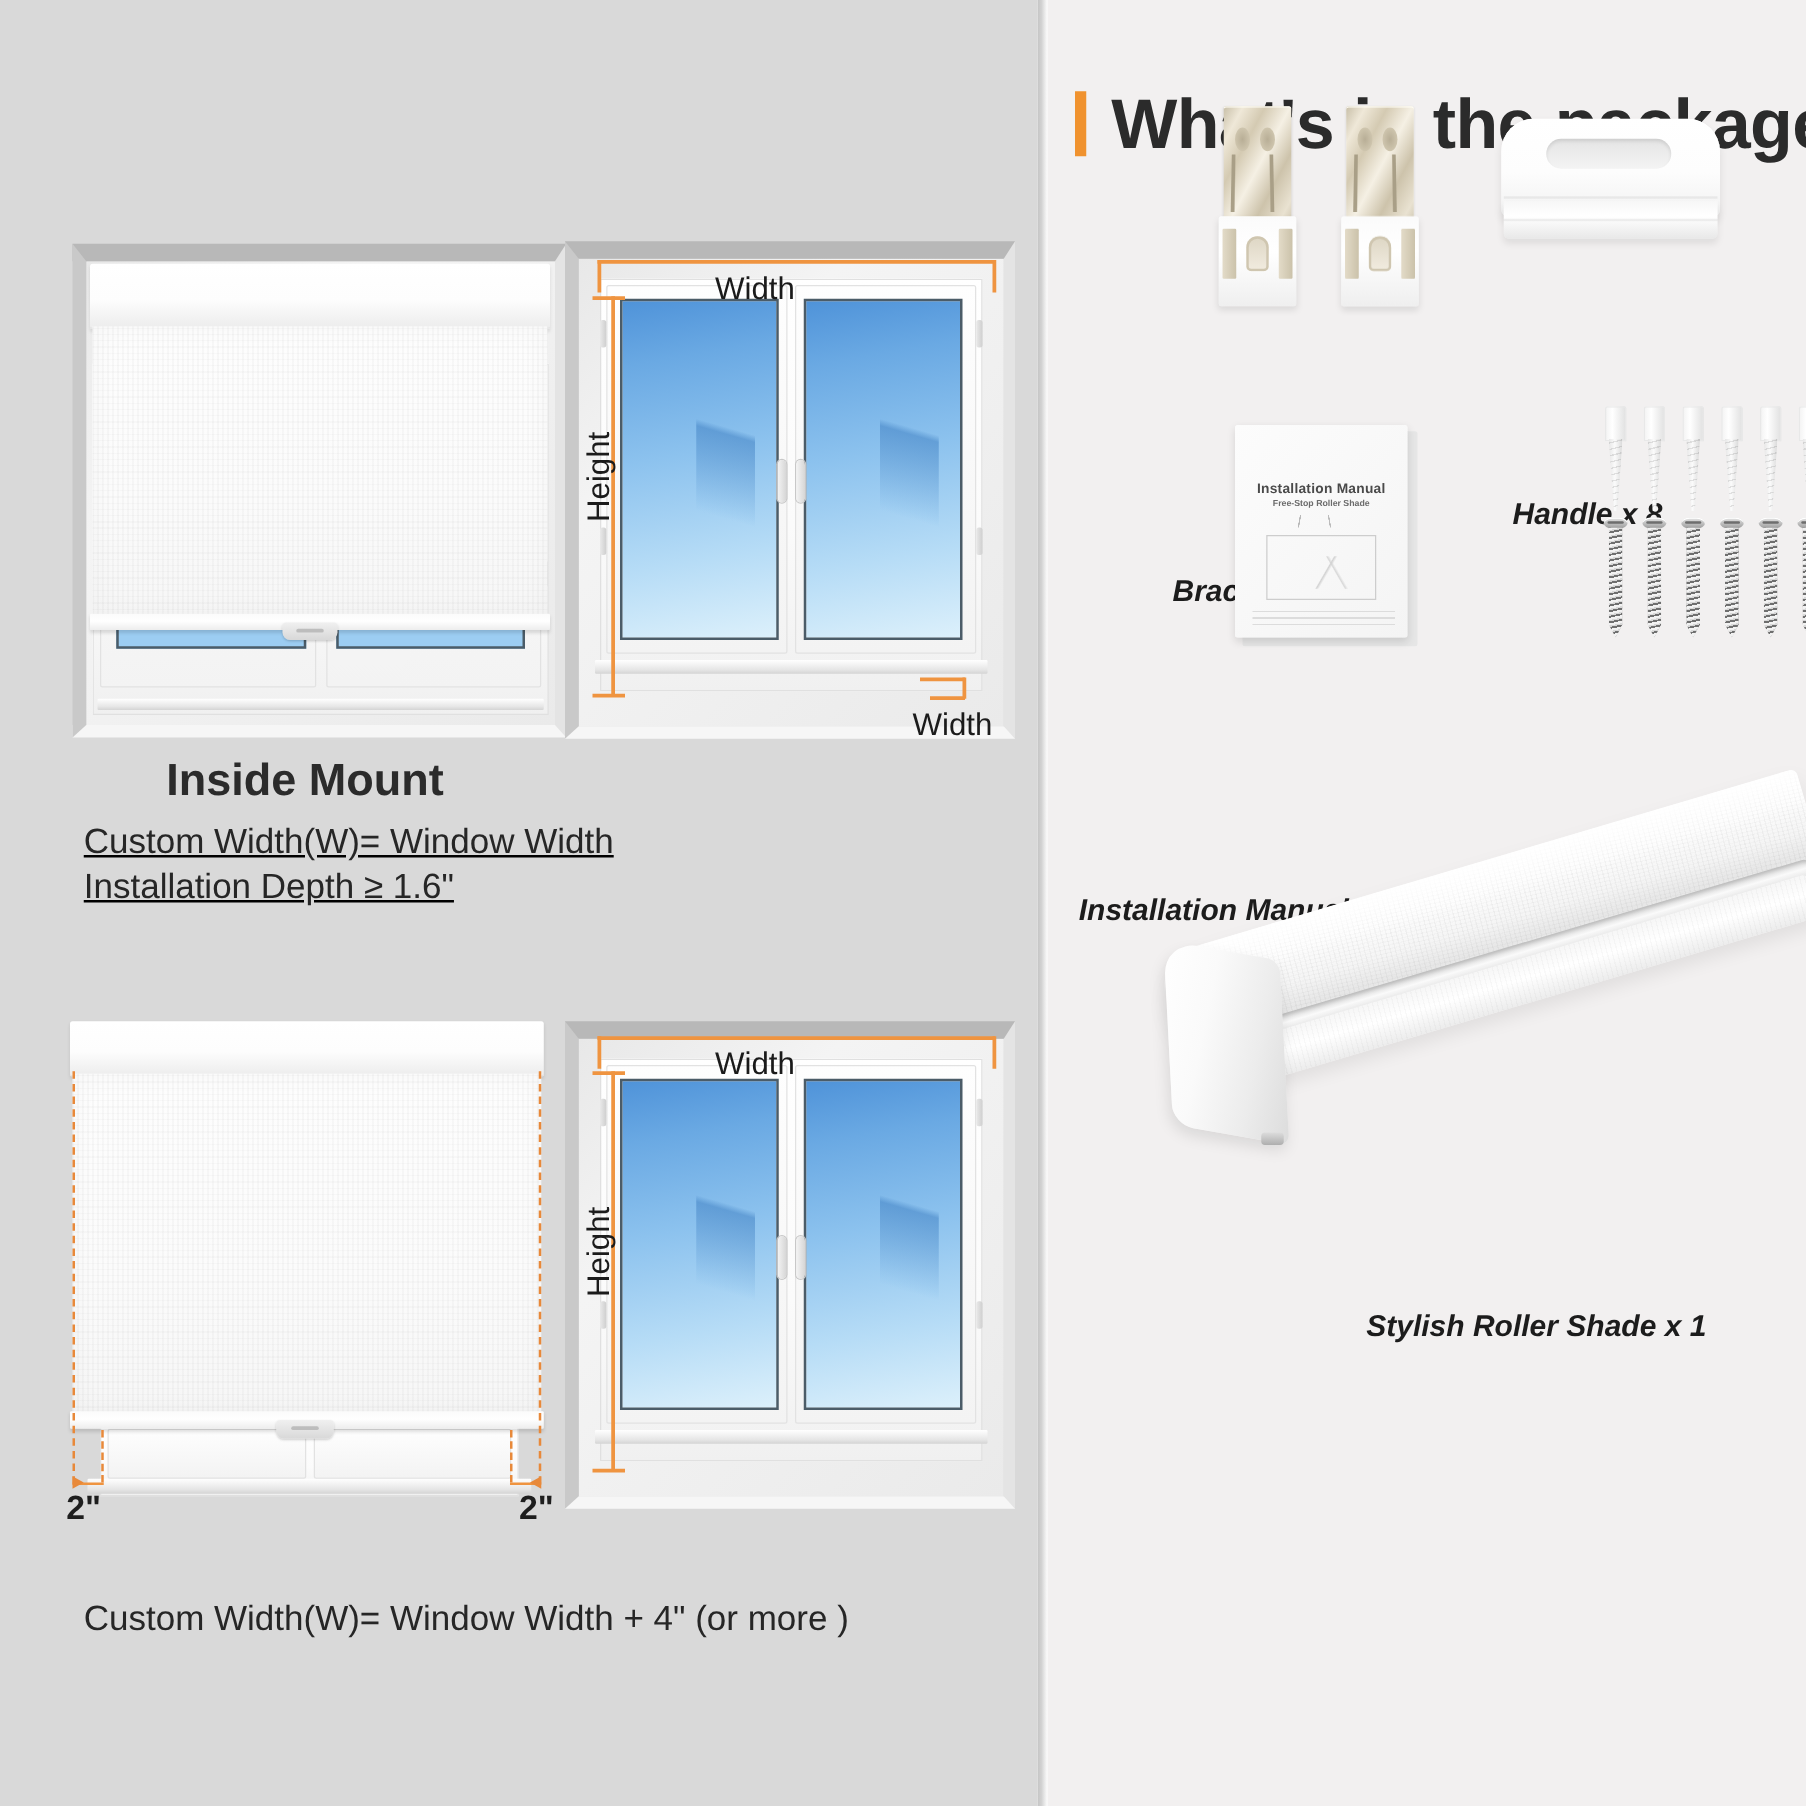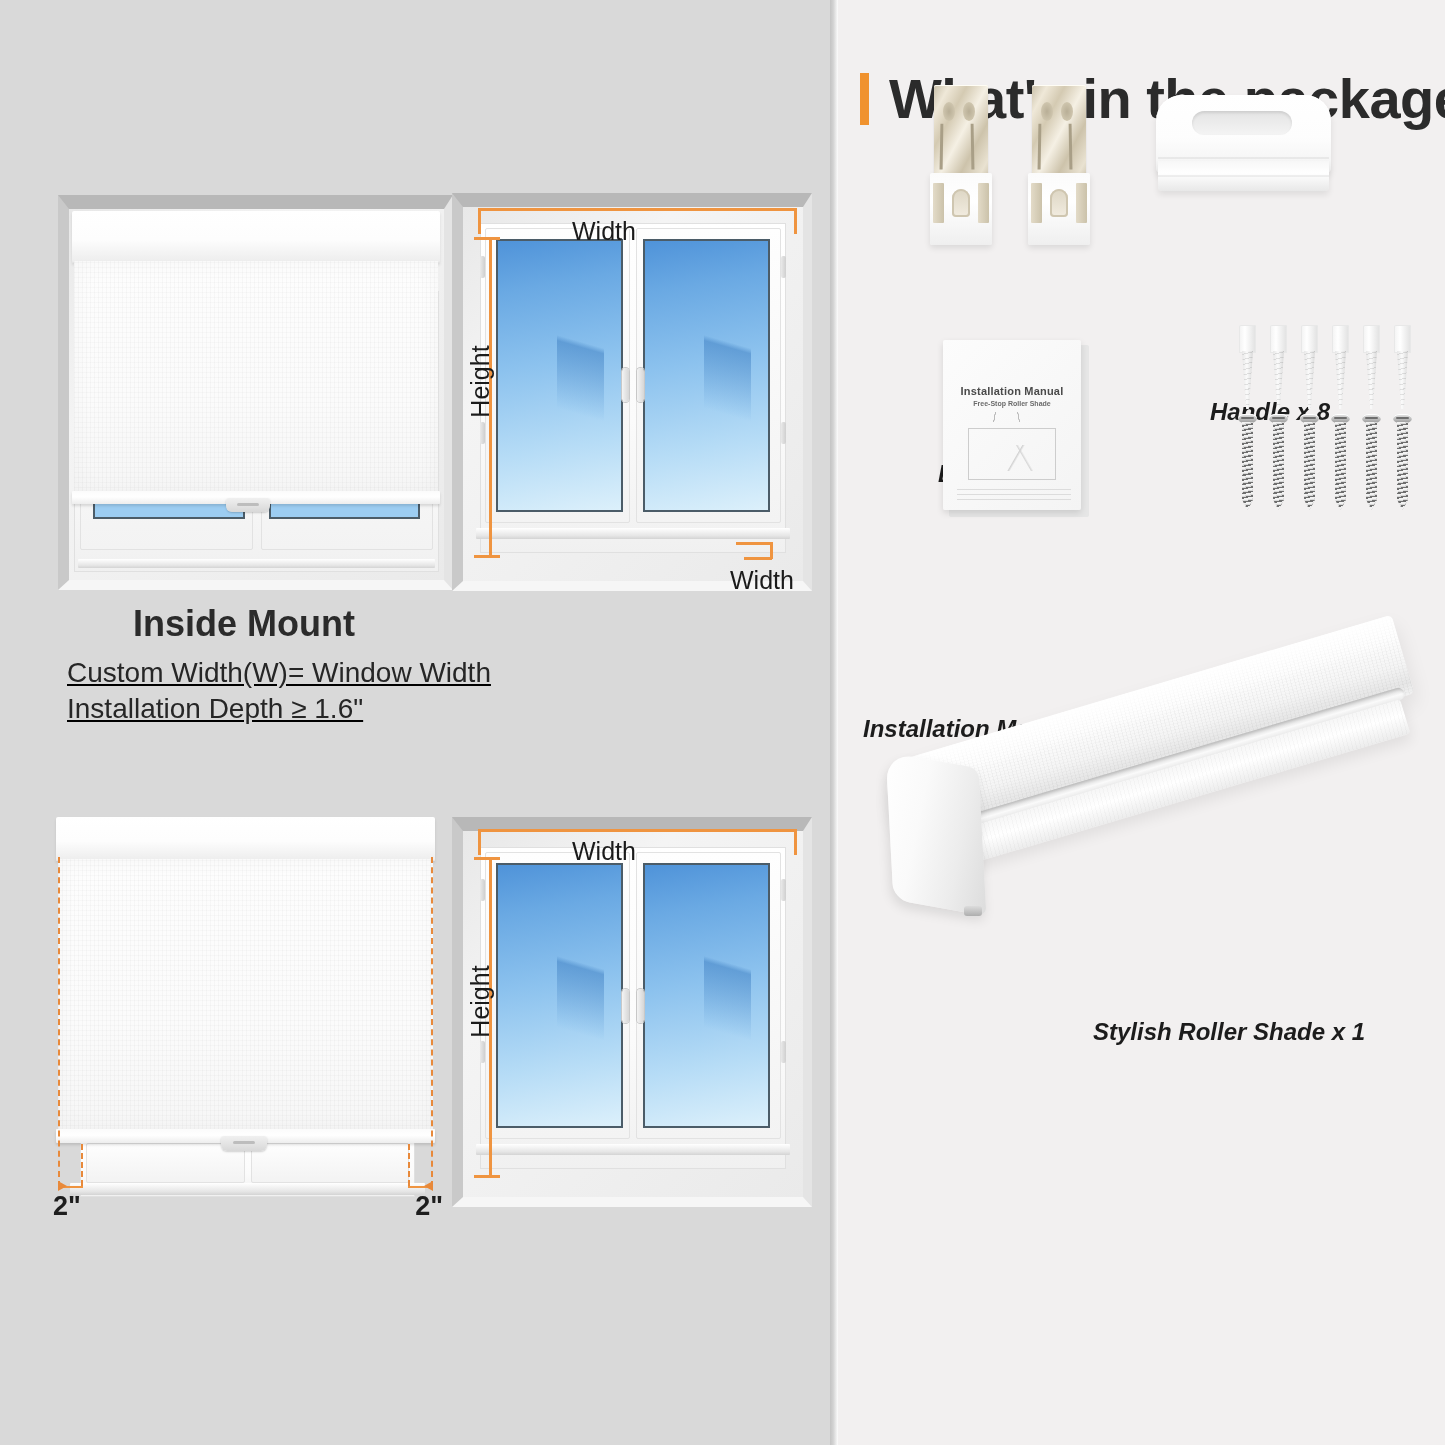--- a/index.html
+++ b/index.html
@@ -199,21 +199,21 @@
   .spec-list { position: absolute; }
   #spec-inside  { left: 67px; top: 470px; text-decoration: underline; }
   #spec-outside { left: 67px; top: 482px; }
   .spec-line {
     font-size: 28px; color: #262626;
     line-height: 1.28;
     white-space: nowrap;
   }
 
   
-  .pkg-item { position: absolute; }
+  .pkg-item { position: absolute; margin-left: 45px; }
   .pkg-label {
     position: absolute;
     font-size: 24px;
     font-weight: bold;
     font-style: italic;
     color: #1c1c1c;
     white-space: nowrap;
   }
 
   
@@ -448,21 +448,21 @@
     border-radius: 28px 10px 8px 16px;
     transform: rotate(-3deg) skewY(13deg);
     box-shadow: -2px 6px 12px rgba(0,0,0,.10);
   }
   .rs-pin {
     position: absolute; left: 96px; top: 286px;
     width: 18px; height: 10px;
     background: linear-gradient(to bottom, #dcdcdc, #aeaeae);
     border-radius: 3px;
   }
-  #label-shade { left: 255px; top: 1018px; }
+  #label-shade { left: 255px; top: 1048px; }
 </style>
 </head>
 <body>
 
 <div id="page">
 
   <div class="panel-left">
 
 
     <div class="mount-section" id="section-inside">
@@ -591,20 +591,21 @@
           <div class="m-text" style="left:120px; top:20px;">Width</div>
 
           <div class="m-line-v" style="left:37px; top:40px; height:320px;"></div>
           <div class="m-cap-h" style="left:22px; top:40px; width:26px;"></div>
           <div class="m-cap-h" style="left:22px; top:358px; width:26px;"></div>
           <div class="m-text vert" style="left:-17px; top:170px; width:90px; text-align:center;">Height</div>
         </div>
       </div>
 
       <div class="spec-list" id="spec-outside">
+        <div class="spec-line">Custom Width(W)= Window Width + 4" (or more )</div>
       </div>
     </div>
   </div>
 
   <div class="panel-divider"></div>
 
   <div class="panel-right">
 
     <div class="heading" id="heading-right">
       <span class="heading-bar"></span>

